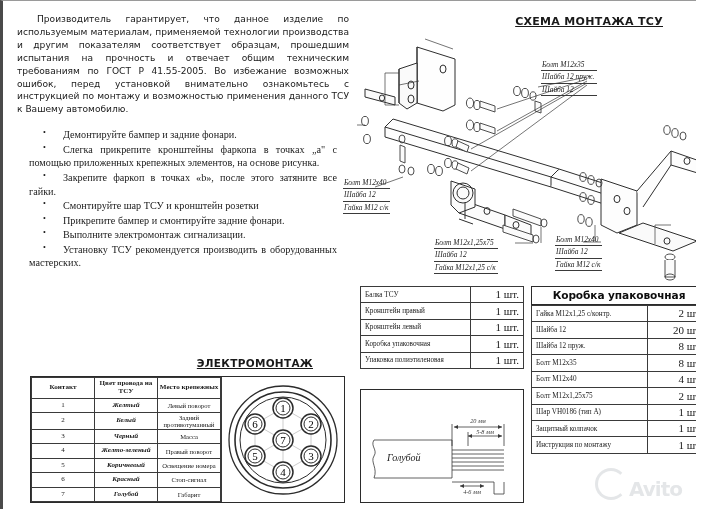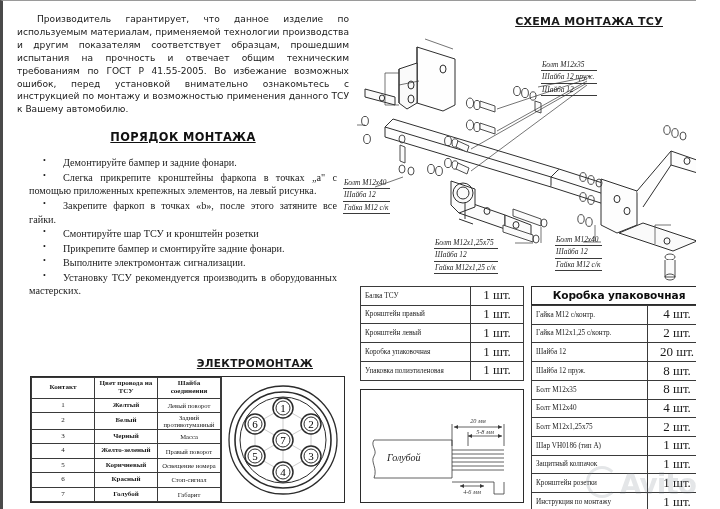--- a/index.html
+++ b/index.html
@@ -107,21 +107,21 @@
     line-height: 1.06;
     font-family: "Liberation Serif", serif;
   }
   table.wiring th {
     font-weight: bold;
     font-size: 7.1px;
     height: 20px;
     text-align: center;
   }
   table.wiring td.num { width: 40px; }
-  table.wiring td.color { font-weight: bold; width: 62px; }
+  table.wiring td.color { font-weight: bold; width: 62px; font-style: italic; }
   table.wiring td.place { font-size: 6.6px; }
   table.wiring tr { height: 13px; }
 
   #socket-cell {
     flex: 1;
     position: relative;
     border-left: 1px solid #3a3a3a;
   }
   #socket-svg { position: absolute; left: 50%; top: 50%; transform: translate(-50%,-50%); }
 
@@ -182,23 +182,23 @@
     color: #0d0d0d;
     letter-spacing: -.1px;
   }
   .kit-table td {
     border: 1px solid #3a3a3a;
     font-size: 7.2px;
     padding: 1.4px 4px;
     line-height: 1.15;
   }
   .kit-table td.qty {
-    text-align: center;
+    text-align: right;
     width: 44px;
-    font-size: 13px;
+    font-size: 11px;
   }
   #table-kit { left: 357px; top: 285px; width: 164px; }
   #table-box { left: 528px; top: 285px; width: 176px; }
   #table-box td.qty { width: 50px; }
 
   
   #cable-box {
     position: absolute;
     left: 357px;
     top: 388px;
@@ -223,24 +223,24 @@
     left: 26px;
     top: 62px;
     font-family: "Liberation Serif", serif;
     font-style: italic;
     font-size: 10px;
   }
 
   
   #watermark {
     position: absolute;
-    right: 0;
+    right: 14px;
     bottom: 8px;
     font-family: "DejaVu Sans", sans-serif;
-    font-size: 28px;
+    font-size: 20px;
     font-weight: bold;
     color: rgba(120,130,140,0.20);
     letter-spacing: -1px;
     pointer-events: none;
     user-select: none;
     margin-top: 16px;
   }
   #watermark .wm-c {
     display: inline-block;
     width: 26px; height: 26px;
@@ -251,41 +251,40 @@
     margin-right: 2px;
   }
 </style>
 </head>
 <body>
 
 <div id="page">
 
   <div id="left-col">
     <p class="intro">Производитель гарантирует, что данное изделие по используемым материалам, применяемой технологии производства и другим показателям соответствует образцам, прошедшим испытания на прочность и отвечает общим техническим требованиям по ГОСТ Р 41.55-2005. Во избежание возможных ошибок,  перед установкой внимательно ознакомьтесь с инструкцией по монтажу и возможностью применения данного ТСУ к Вашему автомобилю.</p>
-    <div class="section-head">ПОРЯДОК МОНТАЖА</div>
     <ul class="steps">
       <li>Демонтируйте бампер и задние фонари.</li>
-      <li>Слегка прикрепите кронштейны фаркопа в точках „a" с помощью приложенных крепежных элементов, на левый рисунка.</li>
+      <li>Слегка прикрепите кронштейны фаркопа в точках „a" с помощью приложенных крепежных элементов, на основе рисунка.</li>
       <li>Закрепите фаркоп в точках «b», после этого затяните все гайки.</li>
       <li>Смонтируйте шар ТСУ и кронштейн розетки</li>
       <li>Прикрепите бампер и смонтируйте задние фонари.</li>
       <li>Выполните электромонтаж сигнализации.</li>
       <li>Установку ТСУ рекомендуется производить в оборудованных мастерских.</li>
     </ul>
   </div>
 
   <div id="electro-head">ЭЛЕКТРОМОНТАЖ</div>
 
   <div id="wiring-wrap">
     <table class="wiring">
       <thead>
         <tr>
           <th>Контакт</th>
           <th>Цвет провода на ТСУ</th>
-          <th>Шайба соединения</th>
+          <th>Место крепежных</th>
         </tr>
       </thead>
       <tbody>
         <tr>
           <td class="num">1</td>
           <td class="color">Желтый</td>
           <td class="place">Левый поворот</td>
         </tr>
         <tr>
           <td class="num">2</td>
@@ -559,24 +558,20 @@
         <td>Упаковка полиэтиленовая</td>
         <td class="qty">1 шт.</td>
       </tr>
     </tbody>
   </table>
 
   <table class="kit-table" id="table-box">
     <caption>Коробка упаковочная</caption>
     <tbody>
       <tr>
-        <td>Гайка М12 с/контр.</td>
-        <td class="qty">4 шт.</td>
-      </tr>
-      <tr>
         <td>Гайка М12х1,25 с/контр.</td>
         <td class="qty">2 шт.</td>
       </tr>
       <tr>
         <td>Шайба 12</td>
         <td class="qty">20 шт.</td>
       </tr>
       <tr>
         <td>Шайба 12 пруж.</td>
         <td class="qty">8 шт.</td>
@@ -592,24 +587,20 @@
       <tr>
         <td>Болт М12х1,25х75</td>
         <td class="qty">2 шт.</td>
       </tr>
       <tr>
         <td>Шар VH0186 (тип А)</td>
         <td class="qty">1 шт.</td>
       </tr>
       <tr>
         <td>Защитный колпачок</td>
-        <td class="qty">1 шт.</td>
-      </tr>
-      <tr>
-        <td>Кронштейн розетки</td>
         <td class="qty">1 шт.</td>
       </tr>
       <tr>
         <td>Инструкция по монтажу</td>
         <td class="qty">1 шт.</td>
       </tr>
     </tbody>
   </table>
 
   <div id="cable-box">

